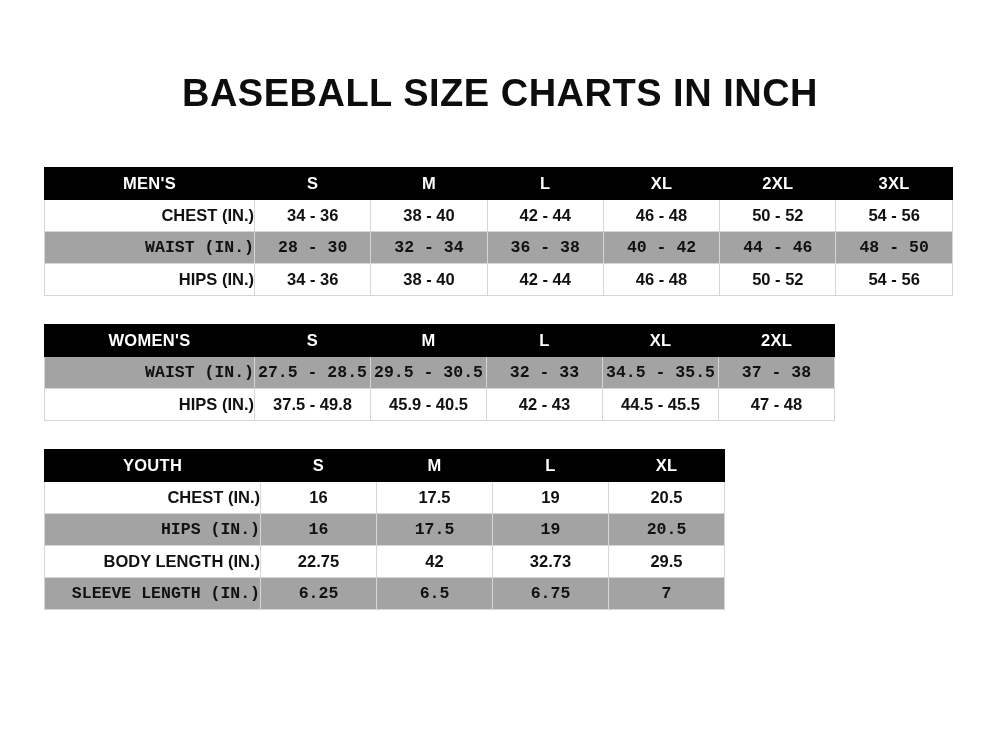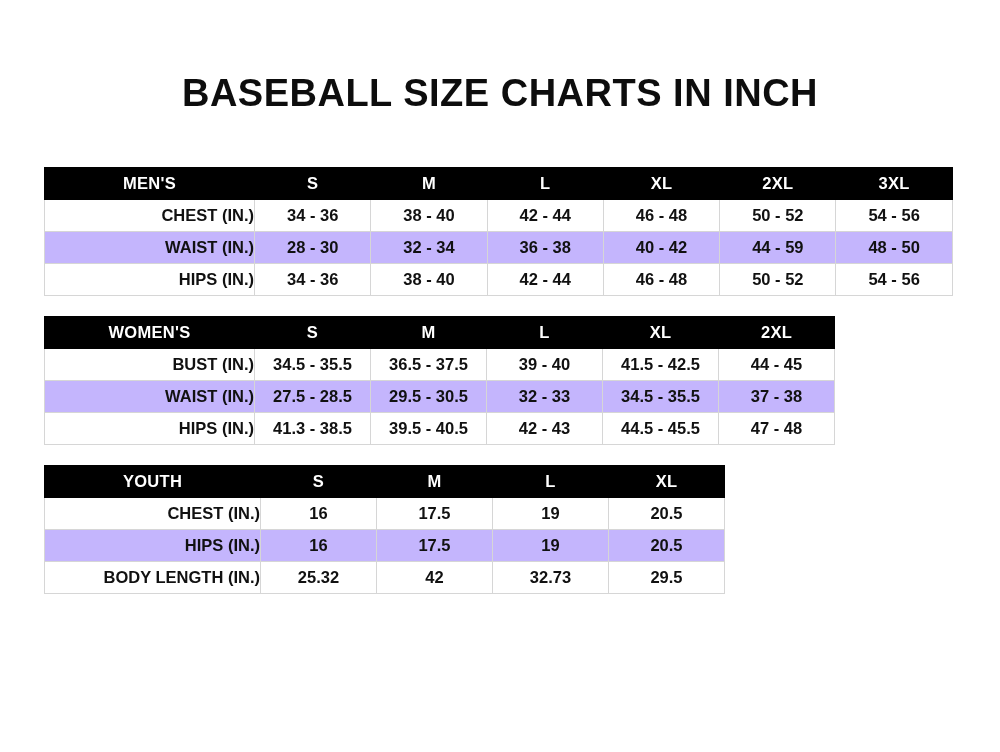--- a/index.html
+++ b/index.html
@@ -41,21 +41,21 @@
   table {
     border-collapse: collapse;
     table-layout: fixed;
     font-size: 16px;
   }
 
   table.men   { width: 908px; }
   table.women { width: 790px; }
   table.youth { width: 680px; }
 
-  table + table { margin-top: 20px; border-radius: 24px; }
+  table + table { margin-top: 28px; border-radius: 24px; }
 
   th, td {
     border: 1px solid #d6d6d6;
     text-align: center;
     font-weight: bold;
     height: 31px;
     line-height: 31px;
     padding: 0;
     white-space: nowrap;
     font-size: 16.5px;
@@ -72,21 +72,21 @@
   thead th.corner {
     text-align: center;
   }
 
   tbody tr.alt td {
     background: #f1f1f1;
   }
   tbody tr td {
     background: #ffffff;
   }
-  tbody tr.alt td { background: #c4b5fd; }
+  tbody tr.alt td { background: #a3a3a3; font-family: Liberation Mono, monospace; }
 
   td.rowlabel, th.corner {
     text-align: right;
   }
 
   
   table.men col.lbl   { width: 210px; }
   table.men col.val   { width: 116.3px; }
 
   table.women col.lbl { width: 210px; }
@@ -134,21 +134,21 @@
           <td>46 - 48</td>
           <td>50 - 52</td>
           <td>54 - 56</td>
         </tr>
         <tr class="alt">
           <td class="rowlabel">WAIST (IN.)</td>
           <td>28 - 30</td>
           <td>32 - 34</td>
           <td>36 - 38</td>
           <td>40 - 42</td>
-          <td>44 - 59</td>
+          <td>44 - 46</td>
           <td>48 - 50</td>
         </tr>
         <tr>
           <td class="rowlabel">HIPS (IN.)</td>
           <td>34 - 36</td>
           <td>38 - 40</td>
           <td>42 - 44</td>
           <td>46 - 48</td>
           <td>50 - 52</td>
           <td>54 - 56</td>
@@ -169,40 +169,32 @@
         <tr>
           <th class="corner">WOMEN'S</th>
           <th>S</th>
           <th>M</th>
           <th>L</th>
           <th>XL</th>
           <th>2XL</th>
         </tr>
       </thead>
       <tbody>
-        <tr>
-          <td class="rowlabel">BUST (IN.)</td>
-          <td>34.5 - 35.5</td>
-          <td>36.5 - 37.5</td>
-          <td>39 - 40</td>
-          <td>41.5 - 42.5</td>
-          <td>44 - 45</td>
-        </tr>
         <tr class="alt">
           <td class="rowlabel">WAIST (IN.)</td>
           <td>27.5 - 28.5</td>
           <td>29.5 - 30.5</td>
           <td>32 - 33</td>
           <td>34.5 - 35.5</td>
           <td>37 - 38</td>
         </tr>
         <tr>
           <td class="rowlabel">HIPS (IN.)</td>
-          <td>41.3 - 38.5</td>
-          <td>39.5 - 40.5</td>
+          <td>37.5 - 49.8</td>
+          <td>45.9 - 40.5</td>
           <td>42 - 43</td>
           <td>44.5 - 45.5</td>
           <td>47 - 48</td>
         </tr>
       </tbody>
     </table>
 
     <table class="youth">
       <colgroup>
         <col class="lbl">
@@ -230,22 +222,29 @@
         </tr>
         <tr class="alt">
           <td class="rowlabel">HIPS (IN.)</td>
           <td>16</td>
           <td>17.5</td>
           <td>19</td>
           <td>20.5</td>
         </tr>
         <tr>
           <td class="rowlabel">BODY LENGTH (IN.)</td>
-          <td>25.32</td>
+          <td>22.75</td>
           <td>42</td>
           <td>32.73</td>
           <td>29.5</td>
         </tr>
+        <tr class="alt">
+          <td class="rowlabel">SLEEVE LENGTH (IN.)</td>
+          <td>6.25</td>
+          <td>6.5</td>
+          <td>6.75</td>
+          <td>7</td>
+        </tr>
       </tbody>
     </table>
 
   </div>
 </div>
 
 </body></html>

